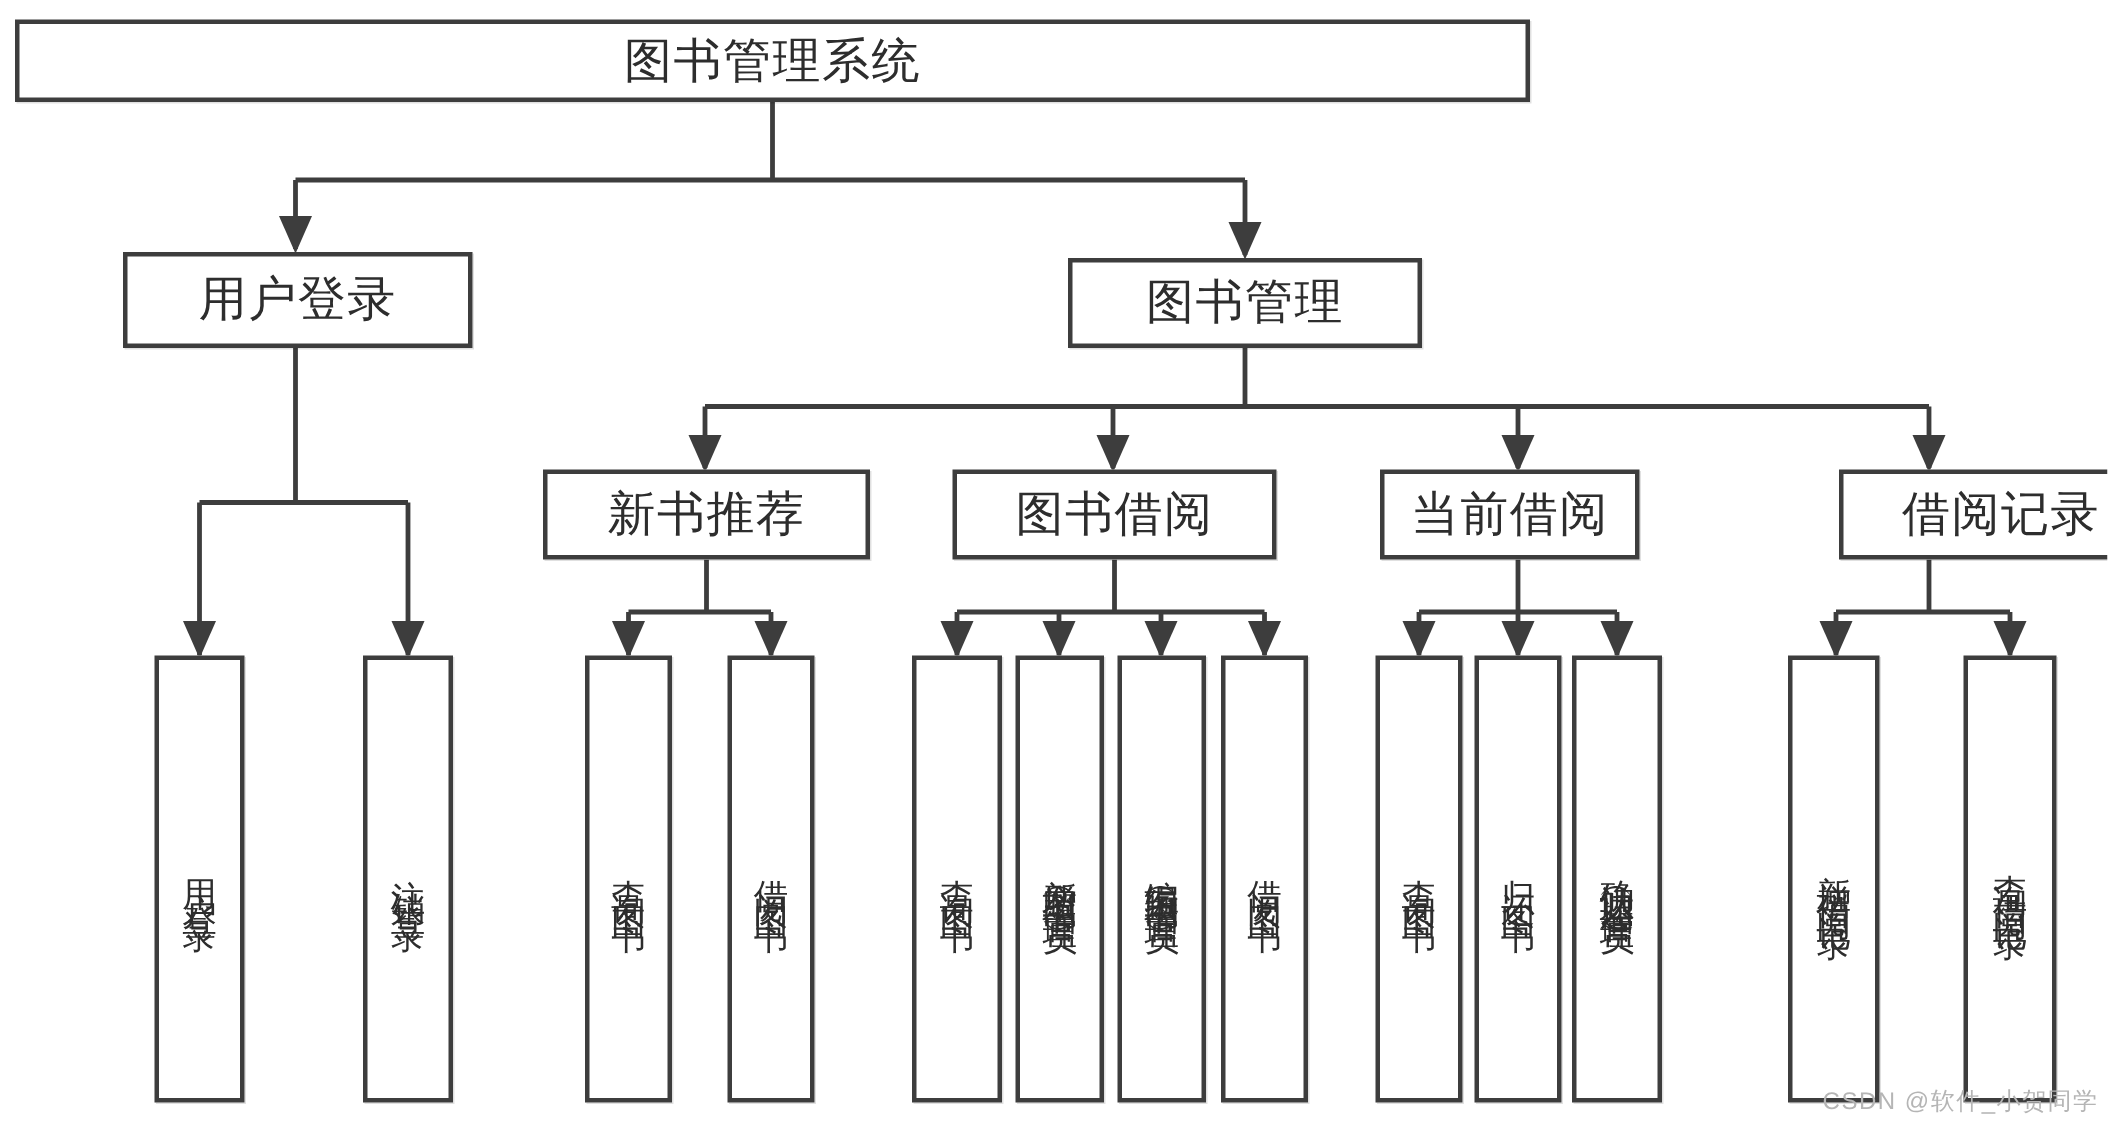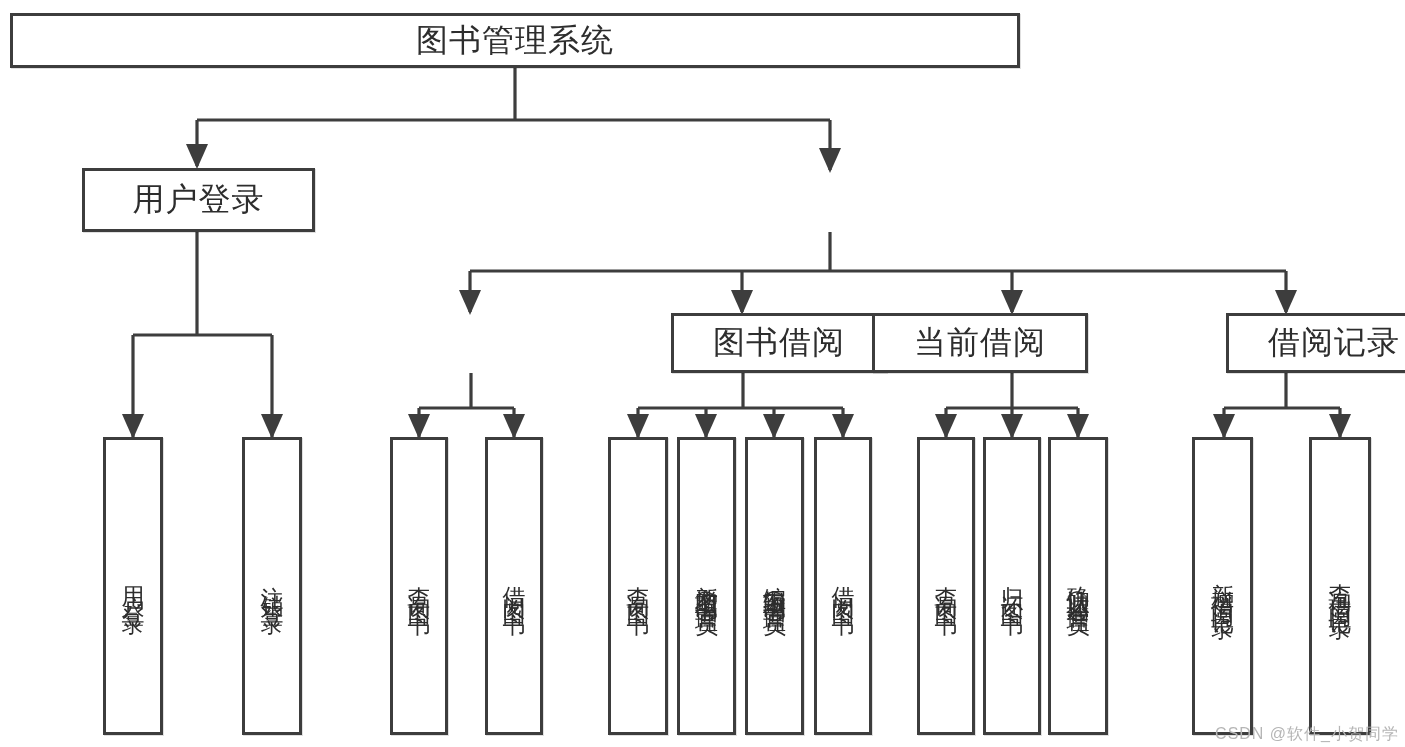--- a/index.html
+++ b/index.html
@@ -94,23 +94,25 @@
       <polygon points="1001,414 1023,414 1012,439"></polygon>
       <polygon points="1067,414 1089,414 1078,439"></polygon>
       <polygon points="1213,414 1235,414 1224,439"></polygon>
       <polygon points="1329,414 1351,414 1340,439"></polygon>
     </g>
   </svg>
 
   <div class="node h" style="left:10px; top:13px; width:1010px; height:55px;">图书管理系统</div>
 
   <div class="node h" style="left:82px; top:168px; width:233px; height:64px;">用户登录</div>
+  <div class="node h" style="left:712px; top:172px; width:236px; height:60px;">图书管理</div>
 
-  <div class="node h" style="left:635px; top:313px; width:216px; height:60px;margin-left:36px;">图书借阅</div>
-  <div class="node h" style="left:872px; top:313px; width:216px; height:60px;">当前借阅</div>
+  <div class="node h" style="left:362px; top:313px; width:218px; height:60px;">新书推荐</div>
+  <div class="node h" style="left:635px; top:313px; width:216px; height:60px;">图书借阅</div>
+  <div class="node h" style="left:920px; top:313px; width:173px; height:60px;">当前借阅</div>
   <div class="node h" style="left:1178px; top:313px; width:216px; height:60px;margin-left:48px;">借阅记录</div>
 
   <div class="node v" style="left:103px; top:437px; width:60px; height:298px;">用户登录</div>
   <div class="node v" style="left:242px; top:437px; width:60px; height:298px;">注销登录</div>
 
   <div class="node v" style="left:390px; top:437px; width:58px; height:298px;">查询图书</div>
   <div class="node v" style="left:485px; top:437px; width:58px; height:298px;">借阅图书</div>
 
   <div class="node v" style="left:608px; top:437px; width:60px; height:298px;">查询图书</div>
   <div class="node v long" style="left:677px; top:437px; width:59px; height:298px;">新增图书（管理员）</div>

